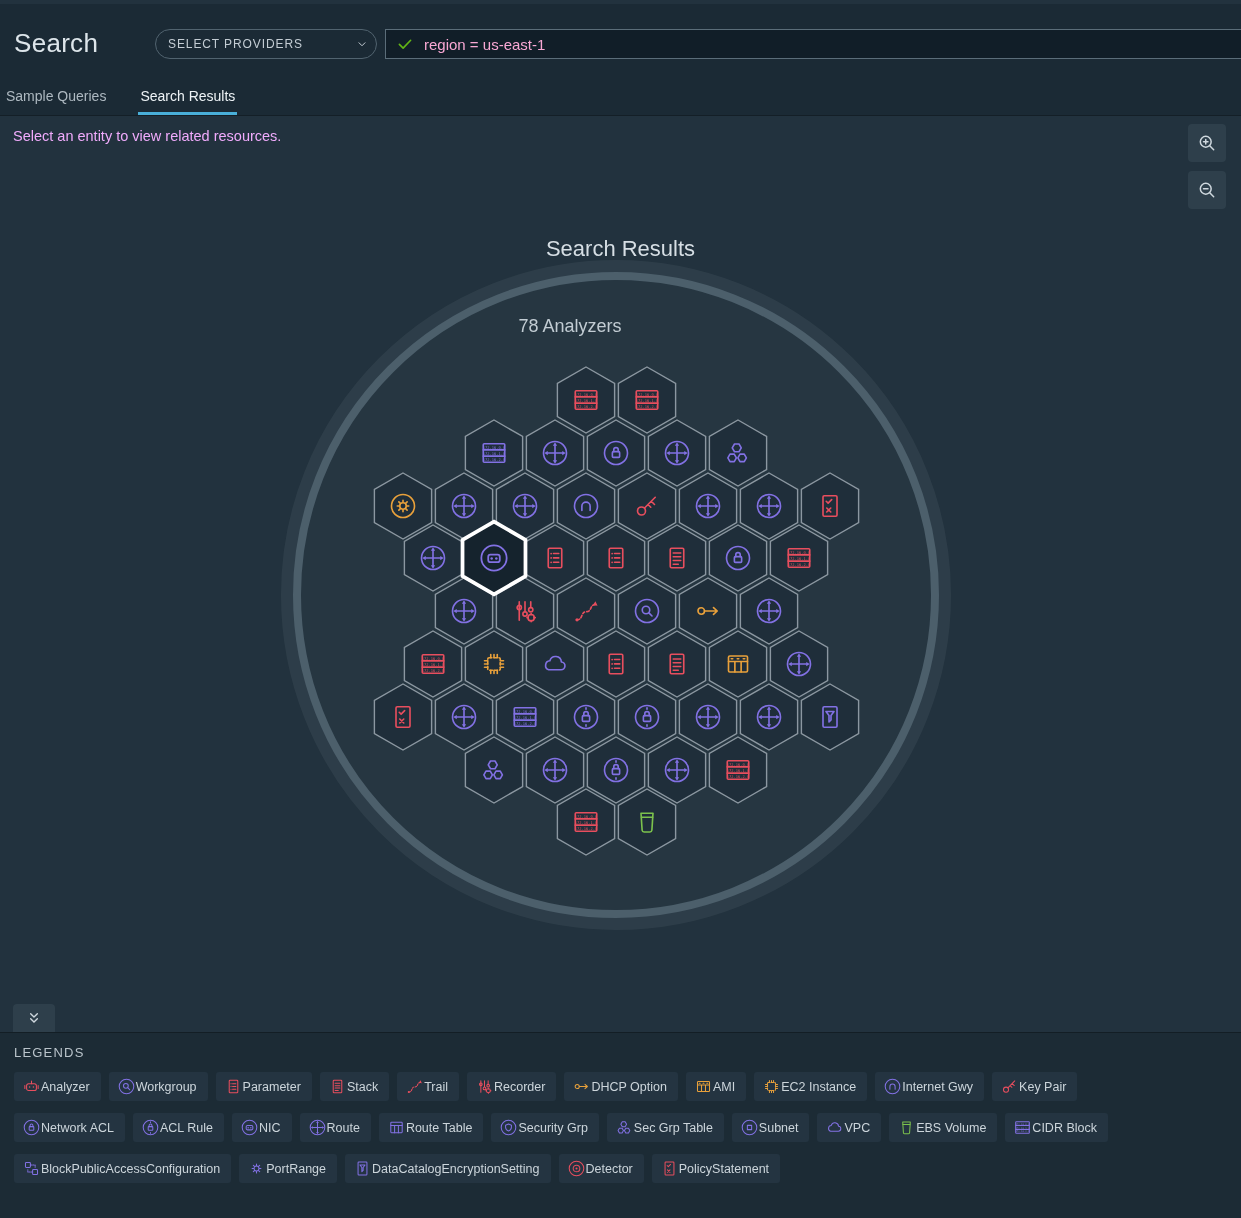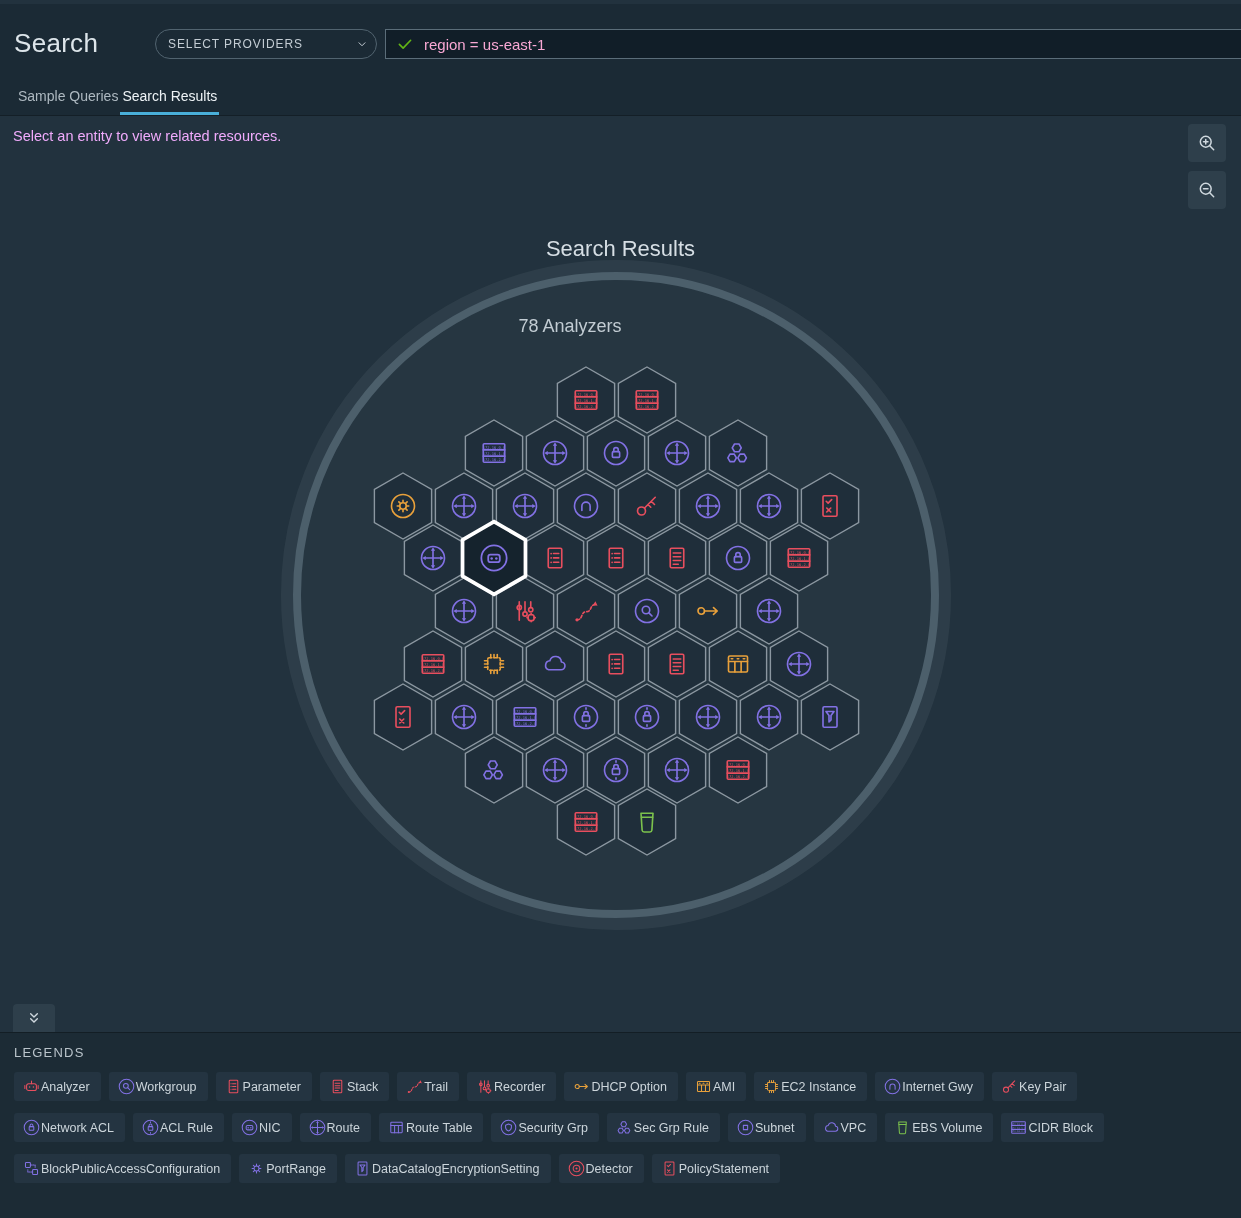--- a/index.html
+++ b/index.html
@@ -10,21 +10,21 @@
   .header{position:absolute;top:4px;left:0;right:0;height:80px;background:#1b2a35}
   .app-title{position:absolute;left:14px;top:24px;font-size:26px;font-weight:400;color:#dde5ea;letter-spacing:.3px}
   .providers{position:absolute;left:155px;top:25px;width:222px;height:30px;border:1px solid #51636f;border-radius:15px;
              display:flex;align-items:center;justify-content:space-between;padding:0 8px 0 12px;
              color:#c4cdd4;font-size:12px;letter-spacing:.9px;cursor:pointer}
   .querybox{position:absolute;left:385px;top:25px;right:0;height:30px;background:#111e28;border:1px solid #5b6d79;border-right:none;
             display:flex;align-items:center;padding:0 10px;gap:10px;cursor:text}
   .query-text{font-size:15px;color:#f9a8d4}
 
   .tabbar{position:absolute;top:80px;left:0;right:0;height:36px;background:#1b2a35;display:flex;align-items:stretch;
-          padding-left:16px;border-bottom:1px solid rgba(0,0,0,.25)}
+          padding-left:4px;gap:30px;border-bottom:1px solid rgba(0,0,0,.25)}
   .tab{font-size:14px;color:#aeb9c1;display:flex;align-items:center;padding:0 2px;cursor:pointer;border-bottom:3px solid transparent}
   .tab.active{color:#eef3f6;border-bottom-color:#49afd9}
 
   .canvas{position:absolute;top:116px;left:0;right:0;height:916px;background:#22323e}
   .hint{position:absolute;top:12px;left:13px;font-size:14.5px;color:#f0abfc}
   .zoom-btn{position:absolute;right:15px;width:38px;height:38px;background:#2e3f4b;border-radius:4px;
             display:flex;align-items:center;justify-content:center;cursor:pointer}
   #zoom-in{top:8px}#zoom-out{top:55px}
   #ringsvg{position:absolute;left:0;top:0;pointer-events:none}
   .viz-title{position:absolute;top:120px;left:0;width:1241px;text-align:center;font-size:22px;color:#d6dee4;font-weight:400}
@@ -697,21 +697,21 @@
             <svg width="19" height="19" viewBox="0 0 24 24" fill="none" stroke="#8271e4" stroke-width="1.3" stroke-linecap="round" stroke-linejoin="round">
               <circle cx="12" cy="12" r="9.2"></circle>
               <path d="M12 7.6l3.7 1.5v2.7c0 2.3-1.5 3.8-3.7 4.6-2.2-.8-3.7-2.3-3.7-4.6V9.1z"></path>
             </svg>
             <span>Security Grp</span>
           </div>
           <div class="legend-item">
             <svg width="19" height="19" viewBox="0 0 24 24" fill="none" stroke="#8271e4" stroke-width="1.3" stroke-linecap="round" stroke-linejoin="round">
               <path d="M9.2 4.8h3.6l1.8 3.1-1.8 3.1H9.2L7.4 7.9zM13.6 12.9H17l1.7 3-1.7 3h-3.4l-1.7-3zM5.6 12.9H9l1.7 3-1.7 3H5.6l-1.7-3z"></path>
             </svg>
-            <span>Sec Grp Rule</span>
+            <span>Sec Grp Table</span>
           </div>
           <div class="legend-item">
             <svg width="19" height="19" viewBox="0 0 24 24" fill="none" stroke="#8271e4" stroke-width="1.3" stroke-linecap="round" stroke-linejoin="round">
               <circle cx="12" cy="12" r="9.2"></circle>
               <rect x="9.3" y="9.3" width="5.4" height="5.4"></rect>
             </svg>
             <span>Subnet</span>
           </div>
           <div class="legend-item">
             <svg width="19" height="19" viewBox="0 0 24 24" fill="none" stroke="#8271e4" stroke-width="1.3" stroke-linecap="round" stroke-linejoin="round">

